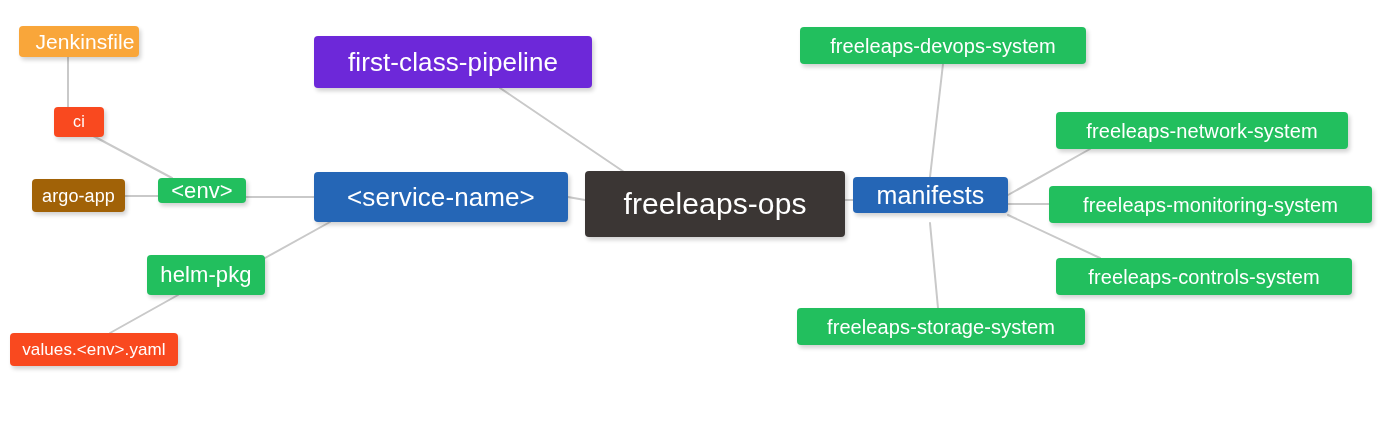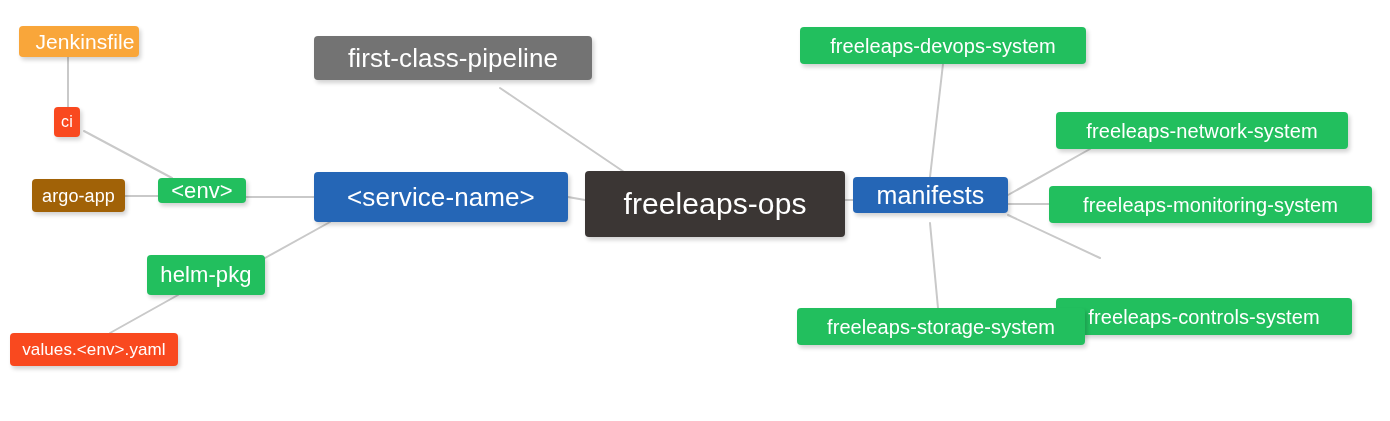--- a/index.html
+++ b/index.html
@@ -63,53 +63,53 @@
       <line x1="1008" y1="215" x2="1100" y2="258" stroke="#c9c9c9" stroke-width="2" stroke-linecap="round"></line>
       <line x1="930" y1="223" x2="938" y2="308" stroke="#c9c9c9" stroke-width="2" stroke-linecap="round"></line>
     </svg>
   <div id="node-layer">
       <div class="node" style="left: 585px; top: 171px; width: 260px; height: 66px; background: rgb(59, 54, 52); font-size: 30px; text-align: right;">
         <span class="node-label">freeleaps-ops</span>
       </div>
       <div class="node" style="left: 314px; top: 172px; width: 254px; height: 50px; background: rgb(37, 102, 182); font-size: 26px;">
         <span class="node-label">&lt;service-name&gt;</span>
       </div>
-      <div class="node" style="left: 314px; top: 36px; width: 278px; height: 44px; background: #737373; font-size: 26px;">
+      <div class="node" style="left: 314px; top: 36px; width: 278px; height: 52px; background: #6d28d9; font-size: 26px;">
         <span class="node-label">first-class-pipeline</span>
       </div>
       <div class="node" style="left: 853px; top: 177px; width: 155px; height: 36px; background: rgb(37, 102, 182); font-size: 25px;">
         <span class="node-label">manifests</span>
       </div>
       <div class="node" style="left: 158px; top: 178px; width: 88px; height: 25px; background: rgb(34, 191, 94); font-size: 22px;">
         <span class="node-label">&lt;env&gt;</span>
       </div>
       <div class="node" style="left: 147px; top: 255px; width: 118px; height: 40px; background: rgb(34, 191, 94); font-size: 22px;">
         <span class="node-label">helm-pkg</span>
       </div>
       <div class="node" style="left: 32px; top: 179px; width: 93px; height: 33px; background: #a16207; font-size: 18px;">
         <span class="node-label">argo-app</span>
       </div>
-      <div class="node" style="left: 54px; top: 107px; width: 26px; height: 30px; background: rgb(249, 73, 31); font-size: 16px;">
+      <div class="node" style="left: 54px; top: 107px; width: 50px; height: 30px; background: rgb(249, 73, 31); font-size: 16px;">
         <span class="node-label">ci</span>
       </div>
       <div class="node" style="left: 19px; top: 26px; width: 120px; height: 31px; background: rgb(249, 166, 58); font-size: 21px; padding-left: 12px;">
         <span class="node-label">Jenkinsfile</span>
       </div>
       <div class="node" style="left: 10px; top: 333px; width: 168px; height: 33px; background: rgb(249, 73, 31); font-size: 17px;">
         <span class="node-label">values.&lt;env&gt;.yaml</span>
       </div>
       <div class="node" style="left: 800px; top: 27px; width: 286px; height: 37px; background: rgb(34, 191, 94); font-size: 20px;">
         <span class="node-label">freeleaps-devops-system</span>
       </div>
       <div class="node" style="left: 1056px; top: 112px; width: 292px; height: 37px; background: rgb(34, 191, 94); font-size: 20px;">
         <span class="node-label">freeleaps-network-system</span>
       </div>
       <div class="node" style="left: 1049px; top: 186px; width: 323px; height: 37px; background: rgb(34, 191, 94); font-size: 20px;">
         <span class="node-label">freeleaps-monitoring-system</span>
       </div>
-      <div class="node" style="left: 1056px; top: 258px; width: 296px; height: 37px; background: rgb(34, 191, 94); font-size: 20px; margin-top: 40px;">
+      <div class="node" style="left: 1056px; top: 258px; width: 296px; height: 37px; background: rgb(34, 191, 94); font-size: 20px;">
         <span class="node-label">freeleaps-controls-system</span>
       </div>
       <div class="node" style="left: 797px; top: 308px; width: 288px; height: 37px; background: rgb(34, 191, 94); font-size: 20px;">
         <span class="node-label">freeleaps-storage-system</span>
       </div>
     </div>
 </div>
 
 </body></html>

